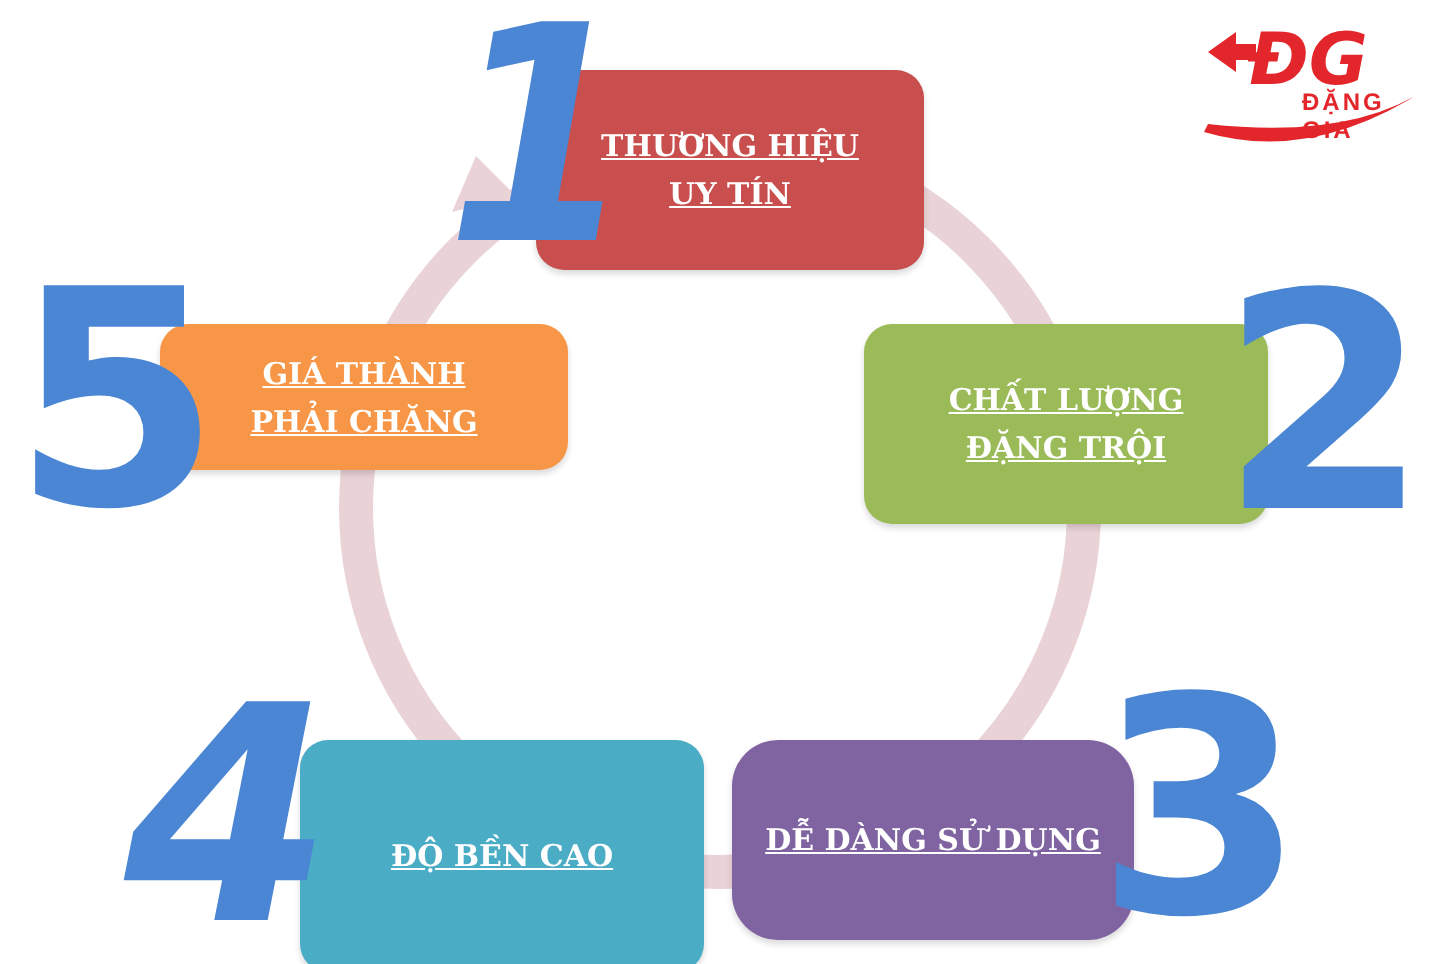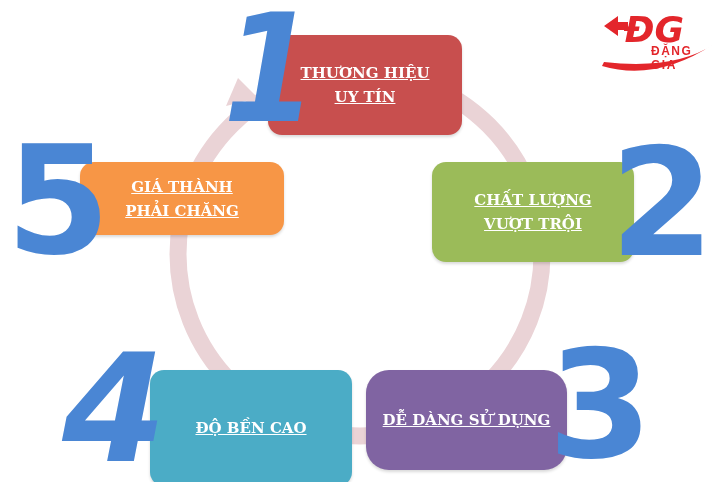--- a/index.html
+++ b/index.html
@@ -32,21 +32,21 @@
 <div class="logo-text">ĐẶNG GIA</div>
 
 <div class="box" style="left:268px; top:35px; width:194px; height:100px; background:#c84f4e;">
   <span class="lbl">THƯƠNG HIỆU
 UY TÍN</span>
 </div>
 <div class="num" style="left:218px; top:-6px; font-size:150px; transform:scaleX(0.9);">1</div>
 
 <div class="box" style="left:432px; top:162px; width:202px; height:100px; background:#9bbb59;">
   <span class="lbl">CHẤT LƯỢNG
-VƯỢT TRỘI</span>
+ĐẶNG TRỘI</span>
 </div>
 <div class="num" style="left:610px; top:128px; font-size:150px; font-style:normal;">2</div>
 
 <div class="box" style="left:366px; top:370px; width:201px; height:100px; background:#8064a2;border-radius:23px;">
   <span class="lbl">DỄ DÀNG SỬ DỤNG</span>
 </div>
 <div class="num" style="left:548px; top:330px; font-size:150px; font-style:normal;">3</div>
 
 <div class="box" style="left:150px; top:370px; width:202px; height:116px; background:#4bacc6;">
   <span class="lbl">ĐỘ BỀN CAO</span>

